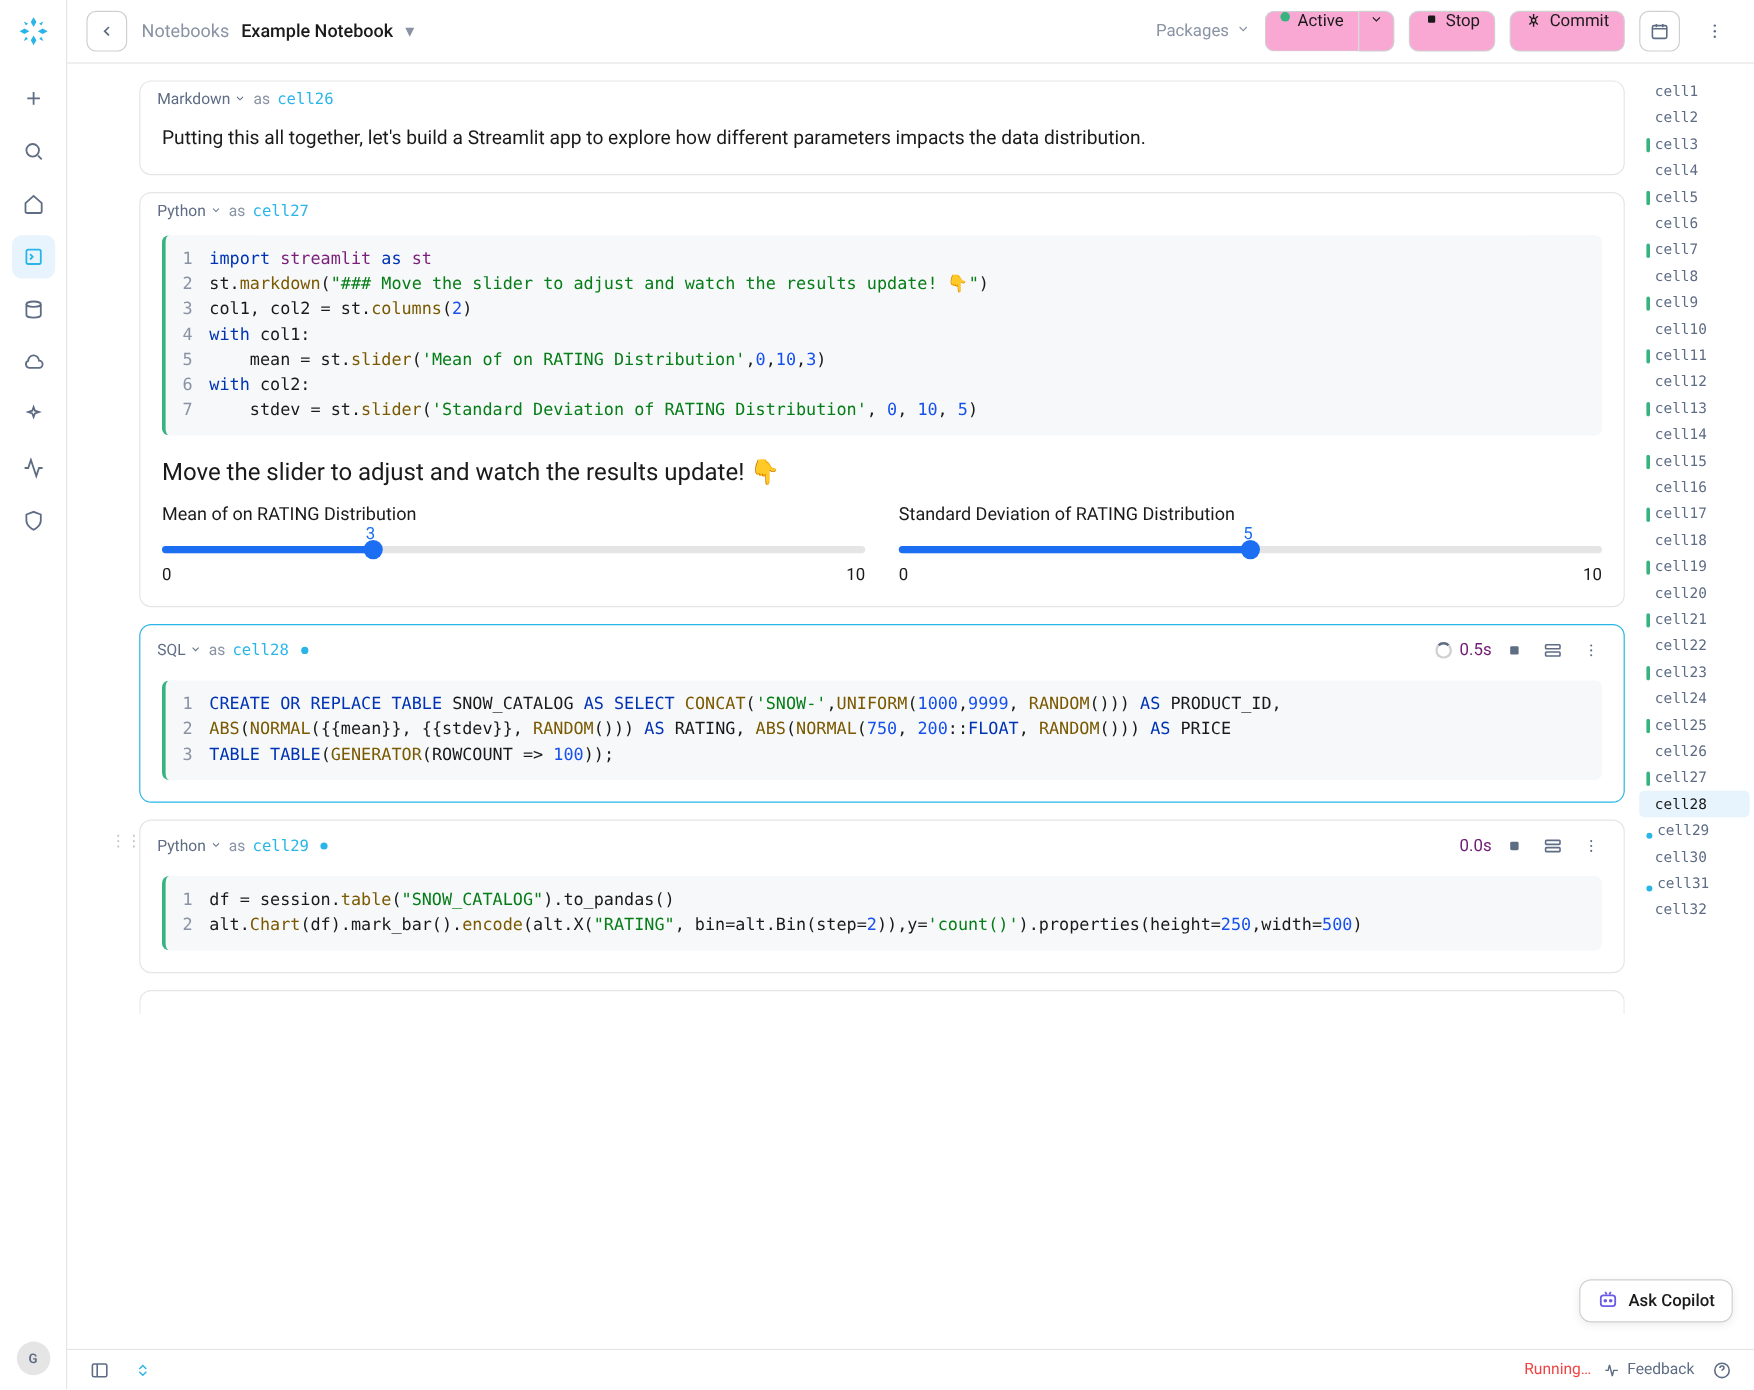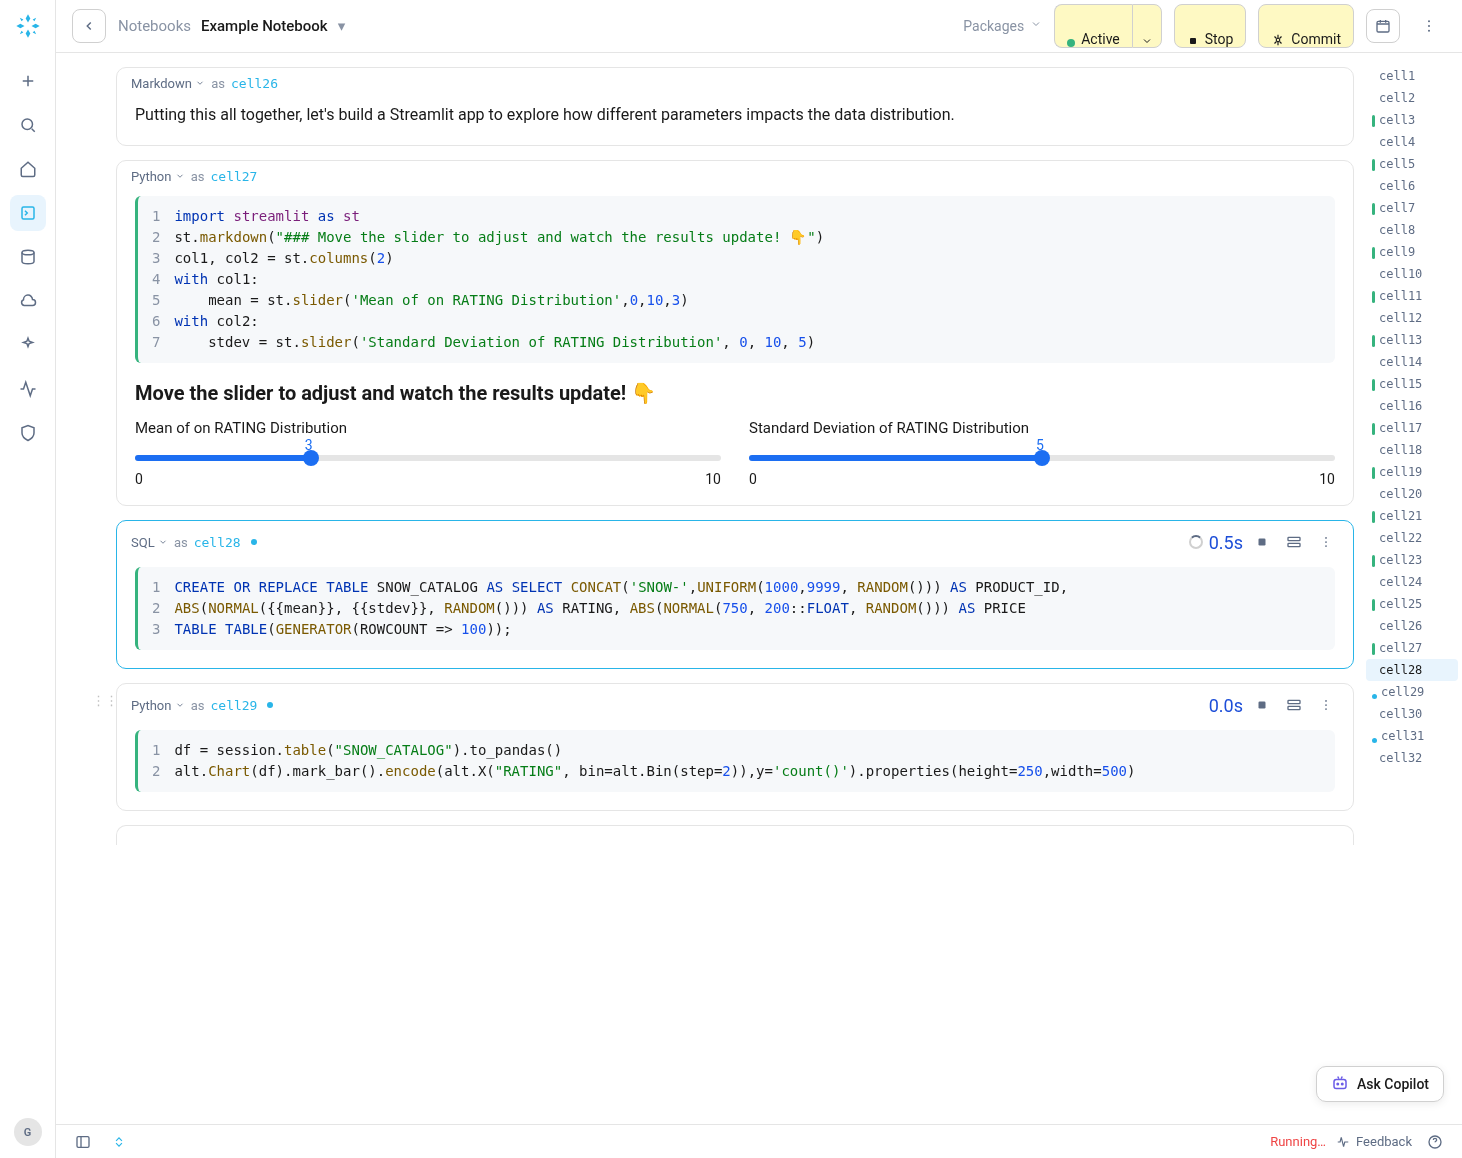--- a/index.html
+++ b/index.html
@@ -12,54 +12,54 @@
 .rail-spacer{flex:1}
 .avatar{width:28px;height:28px;border-radius:50%;background:#e5e5e5;display:flex;align-items:center;justify-content:center;font-size:11px;font-weight:600;color:#5e6c84}
 .main{flex:1;display:flex;flex-direction:column;min-width:0}
 .topbar{height:53px;border-bottom:1px solid #e5e5e5;display:flex;align-items:center;padding:0 16px;gap:12px}
 .icon-btn{width:34px;height:34px;border:1px solid #d0d0d0;border-radius:8px;background:#fff;display:flex;align-items:center;justify-content:center;cursor:pointer;color:#5e6c84}
 .icon-btn-borderless{border:none}
 .breadcrumb{display:flex;align-items:center;gap:10px;font-size:15px}
 .bc-muted{color:#8993a4}
 .bc-title{font-weight:500;color:#1a1a1a}
 .topbar-spacer{flex:1}
-.pill{display:flex;align-items:flex-end;gap:6px;padding:0 12px;height:44px;border:1px solid #d0d0d0;border-radius:8px;background:#fef9c3;cursor:pointer;font-size:14px}
+.pill{display:flex;align-items:flex-start;gap:6px;padding:0 12px;height:34px;border:1px solid #d0d0d0;border-radius:8px;background:#f9a8d4;cursor:pointer;font-size:14px}
 .pill-group{display:flex}
 .pill-group .pill:first-child{border-radius:8px 0 0 8px;border-right:none}
 .pill-group .pill:last-child{border-radius:0 8px 8px 0;padding:0 8px}
 .dot-green{width:8px;height:8px;border-radius:50%;background:#36b37e}
 .pill-text{color:#1a1a1a}
 .packages-link{color:#8993a4;font-size:14px;display:flex;align-items:flex-start;gap:6px;cursor:pointer}
 .content-wrap{flex:1;display:flex;min-height:0}
 .cells-col{flex:1;overflow-y:auto;padding:0 8px 20px 60px}
 .cell{border:1px solid #e5e5e5;border-radius:10px;margin-top:14px;background:#fff}
 .cell.selected{border-color:#29b5e8}
 .cell-hdr{display:flex;align-items:center;padding:8px 14px;gap:6px;font-size:13px}
 .cell-lang{color:#5e6c84}
 .cell-as{color:#8993a4}
 .cell-id{color:#29b5e8;font-family:ui-monospace,Menlo,monospace;font-size:13px}
 .cell-hdr-spacer{flex:1}
 .cell-status-dot{width:6px;height:6px;border-radius:50%;background:#29b5e8;margin-left:4px}
-.cell-time{color:#1d4ed8;font-size:18px}
+.cell-time{color:#701a75;font-size:14px}
 .cell-act{width:26px;height:26px;display:flex;align-items:center;justify-content:center;color:#5e6c84;cursor:pointer;border-radius:4px}
 .cell-body{padding:4px 18px 18px}
 .md-h2{font-size:26px;font-weight:700;margin:14px 0 12px}
 .md-p{font-size:16px;line-height:1.5;color:#1a1a1a}
 .code-block{display:flex;background:#f6f8fa;border-left:3px solid #36b37e;border-radius:6px;font-family:ui-monospace,Menlo,Consolas,monospace;font-size:14px;line-height:1.5;overflow-x:auto}
 .gutter{padding:10px 10px 10px 14px;color:#8993a4;text-align:right;user-select:none}
 .gutter div{height:21px}
 .code{padding:10px 14px 10px 4px;white-space:pre}
 .c-kw{color:#0033b3}
 .c-fn{color:#7a5901}
 .c-str{color:#067d17}
 .c-num{color:#1750eb}
 .c-var{color:#1a1a1a}
 .c-mod{color:#7a1e7a}
 .st-out{margin-top:18px}
-.st-title{font-size:20px;font-weight:700;margin-bottom:14px}
+.st-title{font-size:20px;font-weight:400;margin-bottom:14px}
 .slider-row{display:flex;gap:28px}
 .slider-col{flex:1}
 .slider-label{font-size:15px;color:#1a1a1a}
 .slider-val{color:#1c6ef2;font-size:14px;text-align:center;margin-bottom:2px}
 .slider-track{position:relative;height:6px;background:#e5e5e5;border-radius:3px}
 .slider-fill{position:absolute;left:0;top:0;height:100%;background:#1c6ef2;border-radius:3px}
 .slider-thumb{position:absolute;width:16px;height:16px;background:#1c6ef2;border-radius:50%;top:50%;transform:translate(-50%,-50%)}
 .slider-ticks{display:flex;justify-content:space-between;font-size:14px;color:#1a1a1a;margin-top:10px;font-variant-numeric:tabular-nums}
 .sql-block .code-block{border-left-color:#36b37e}
 .outline{width:100px;padding:12px 4px;overflow-y:auto}

